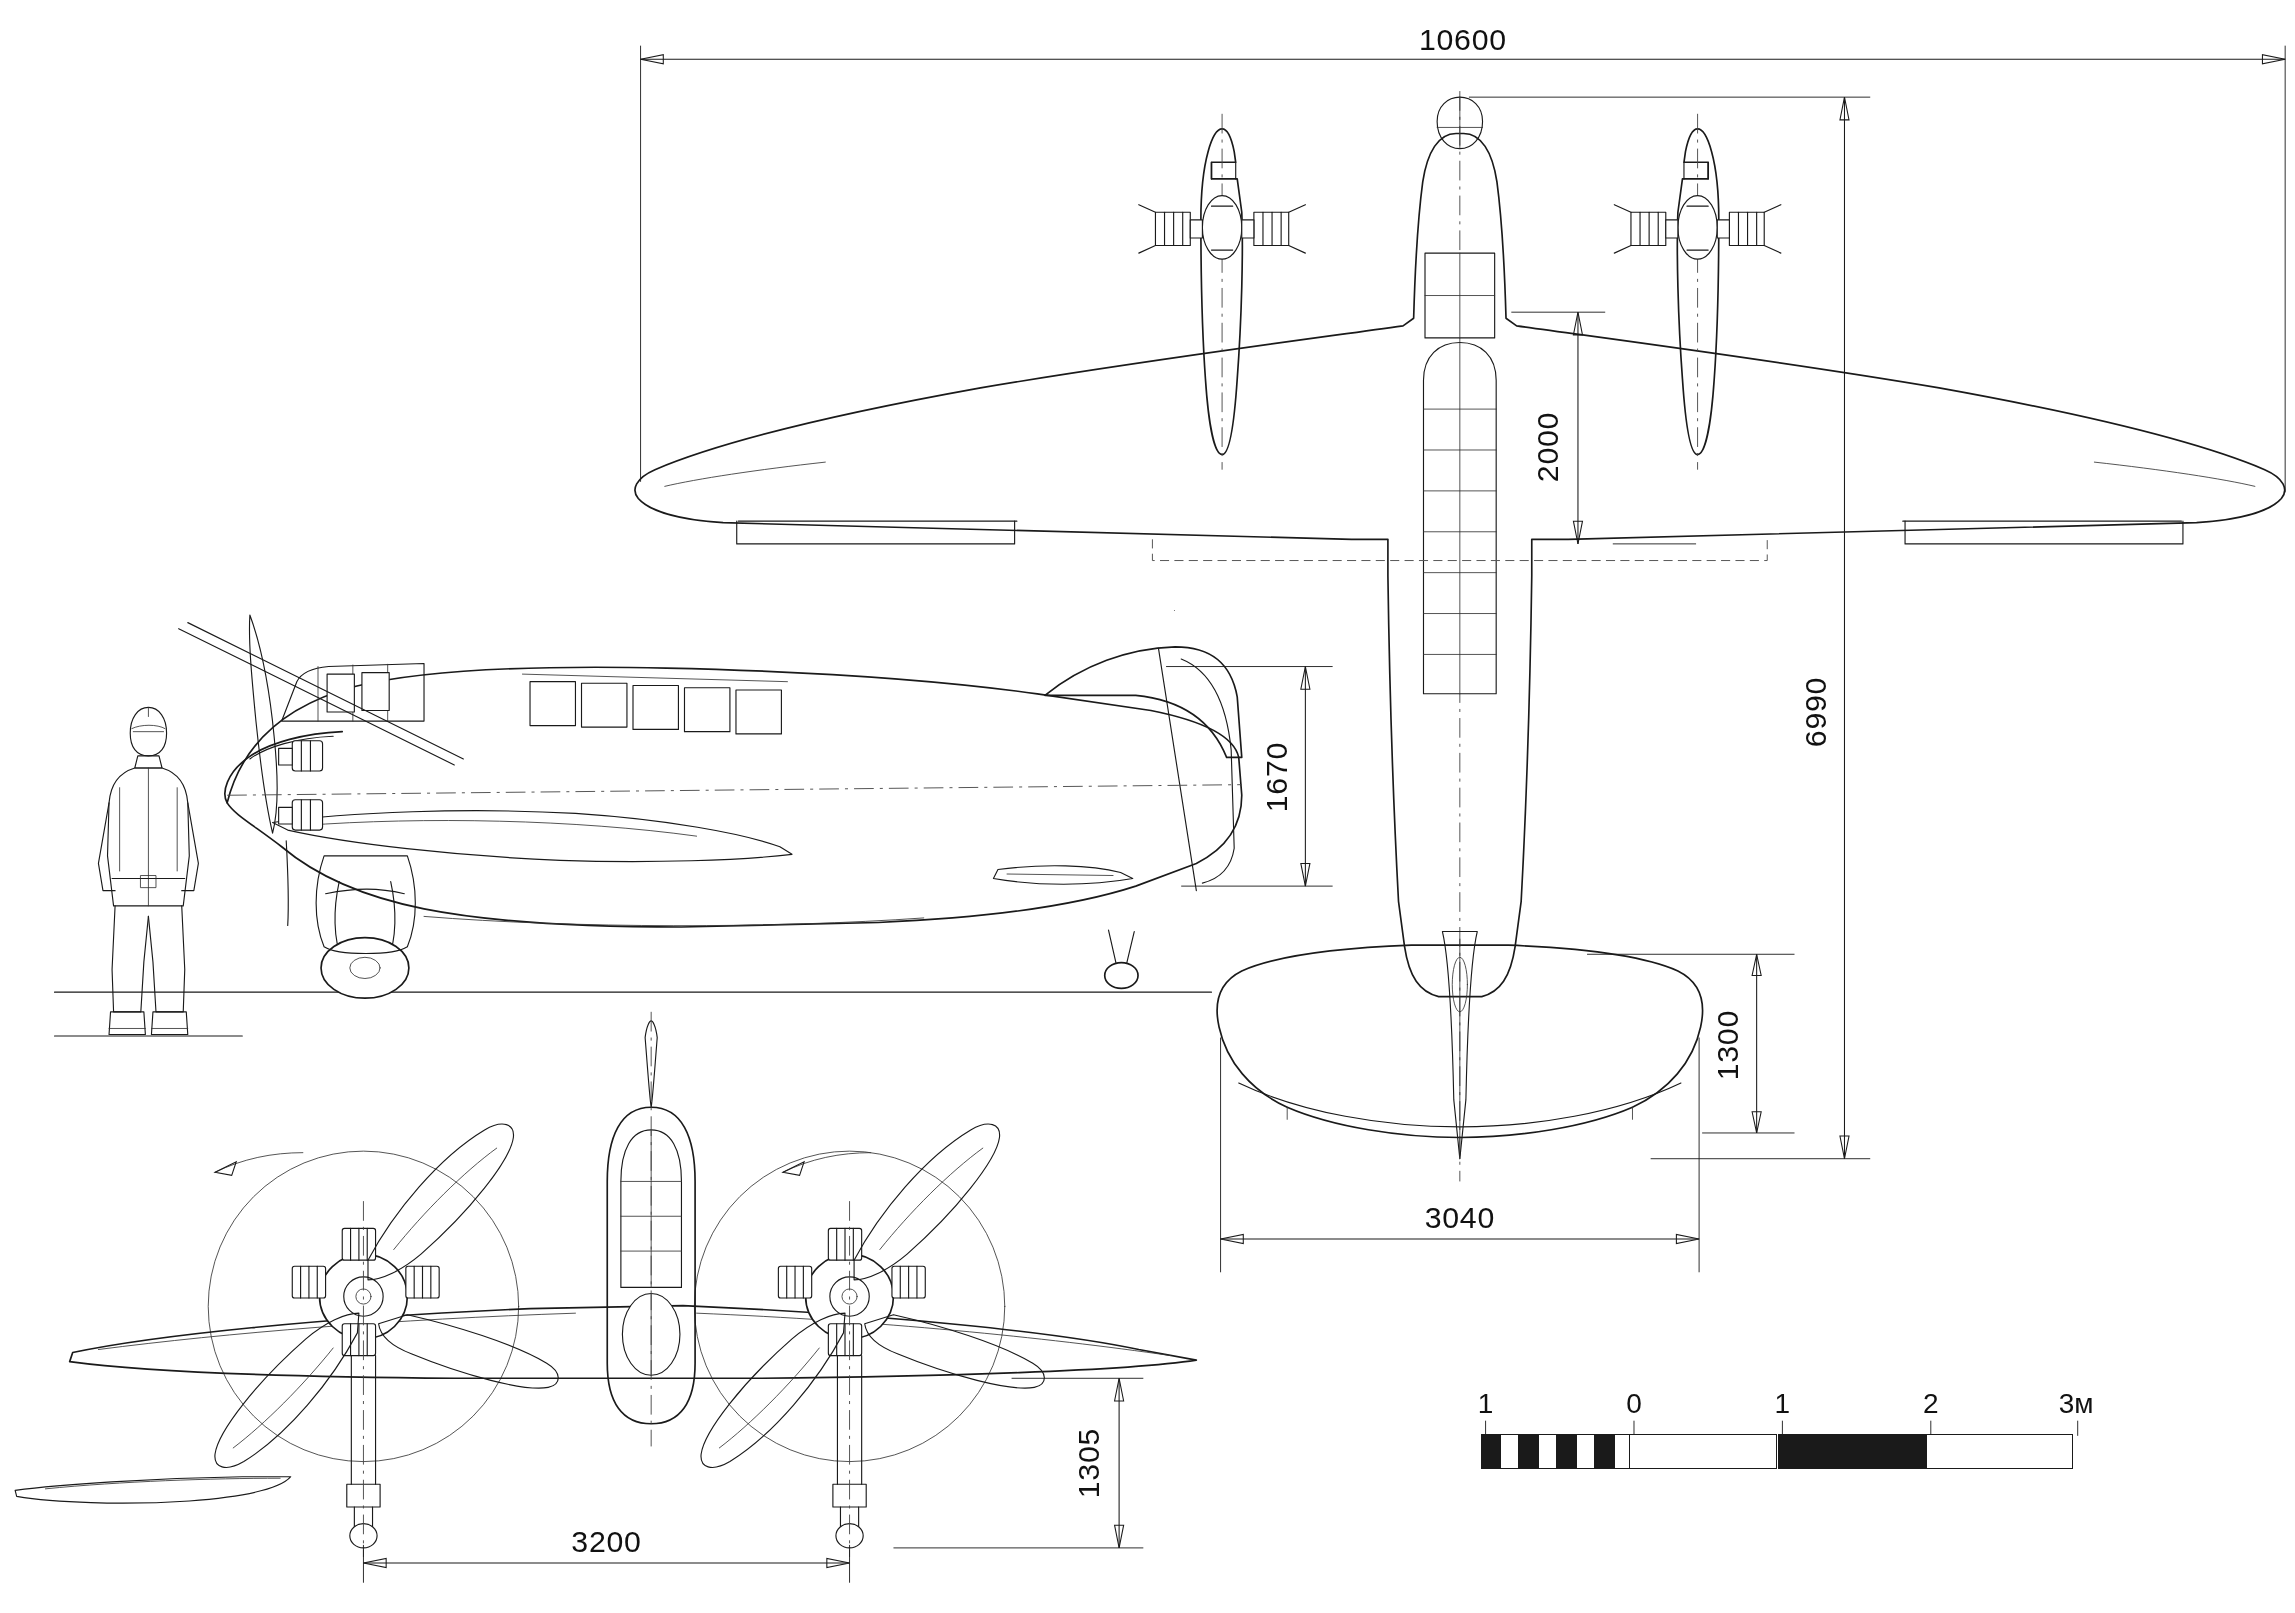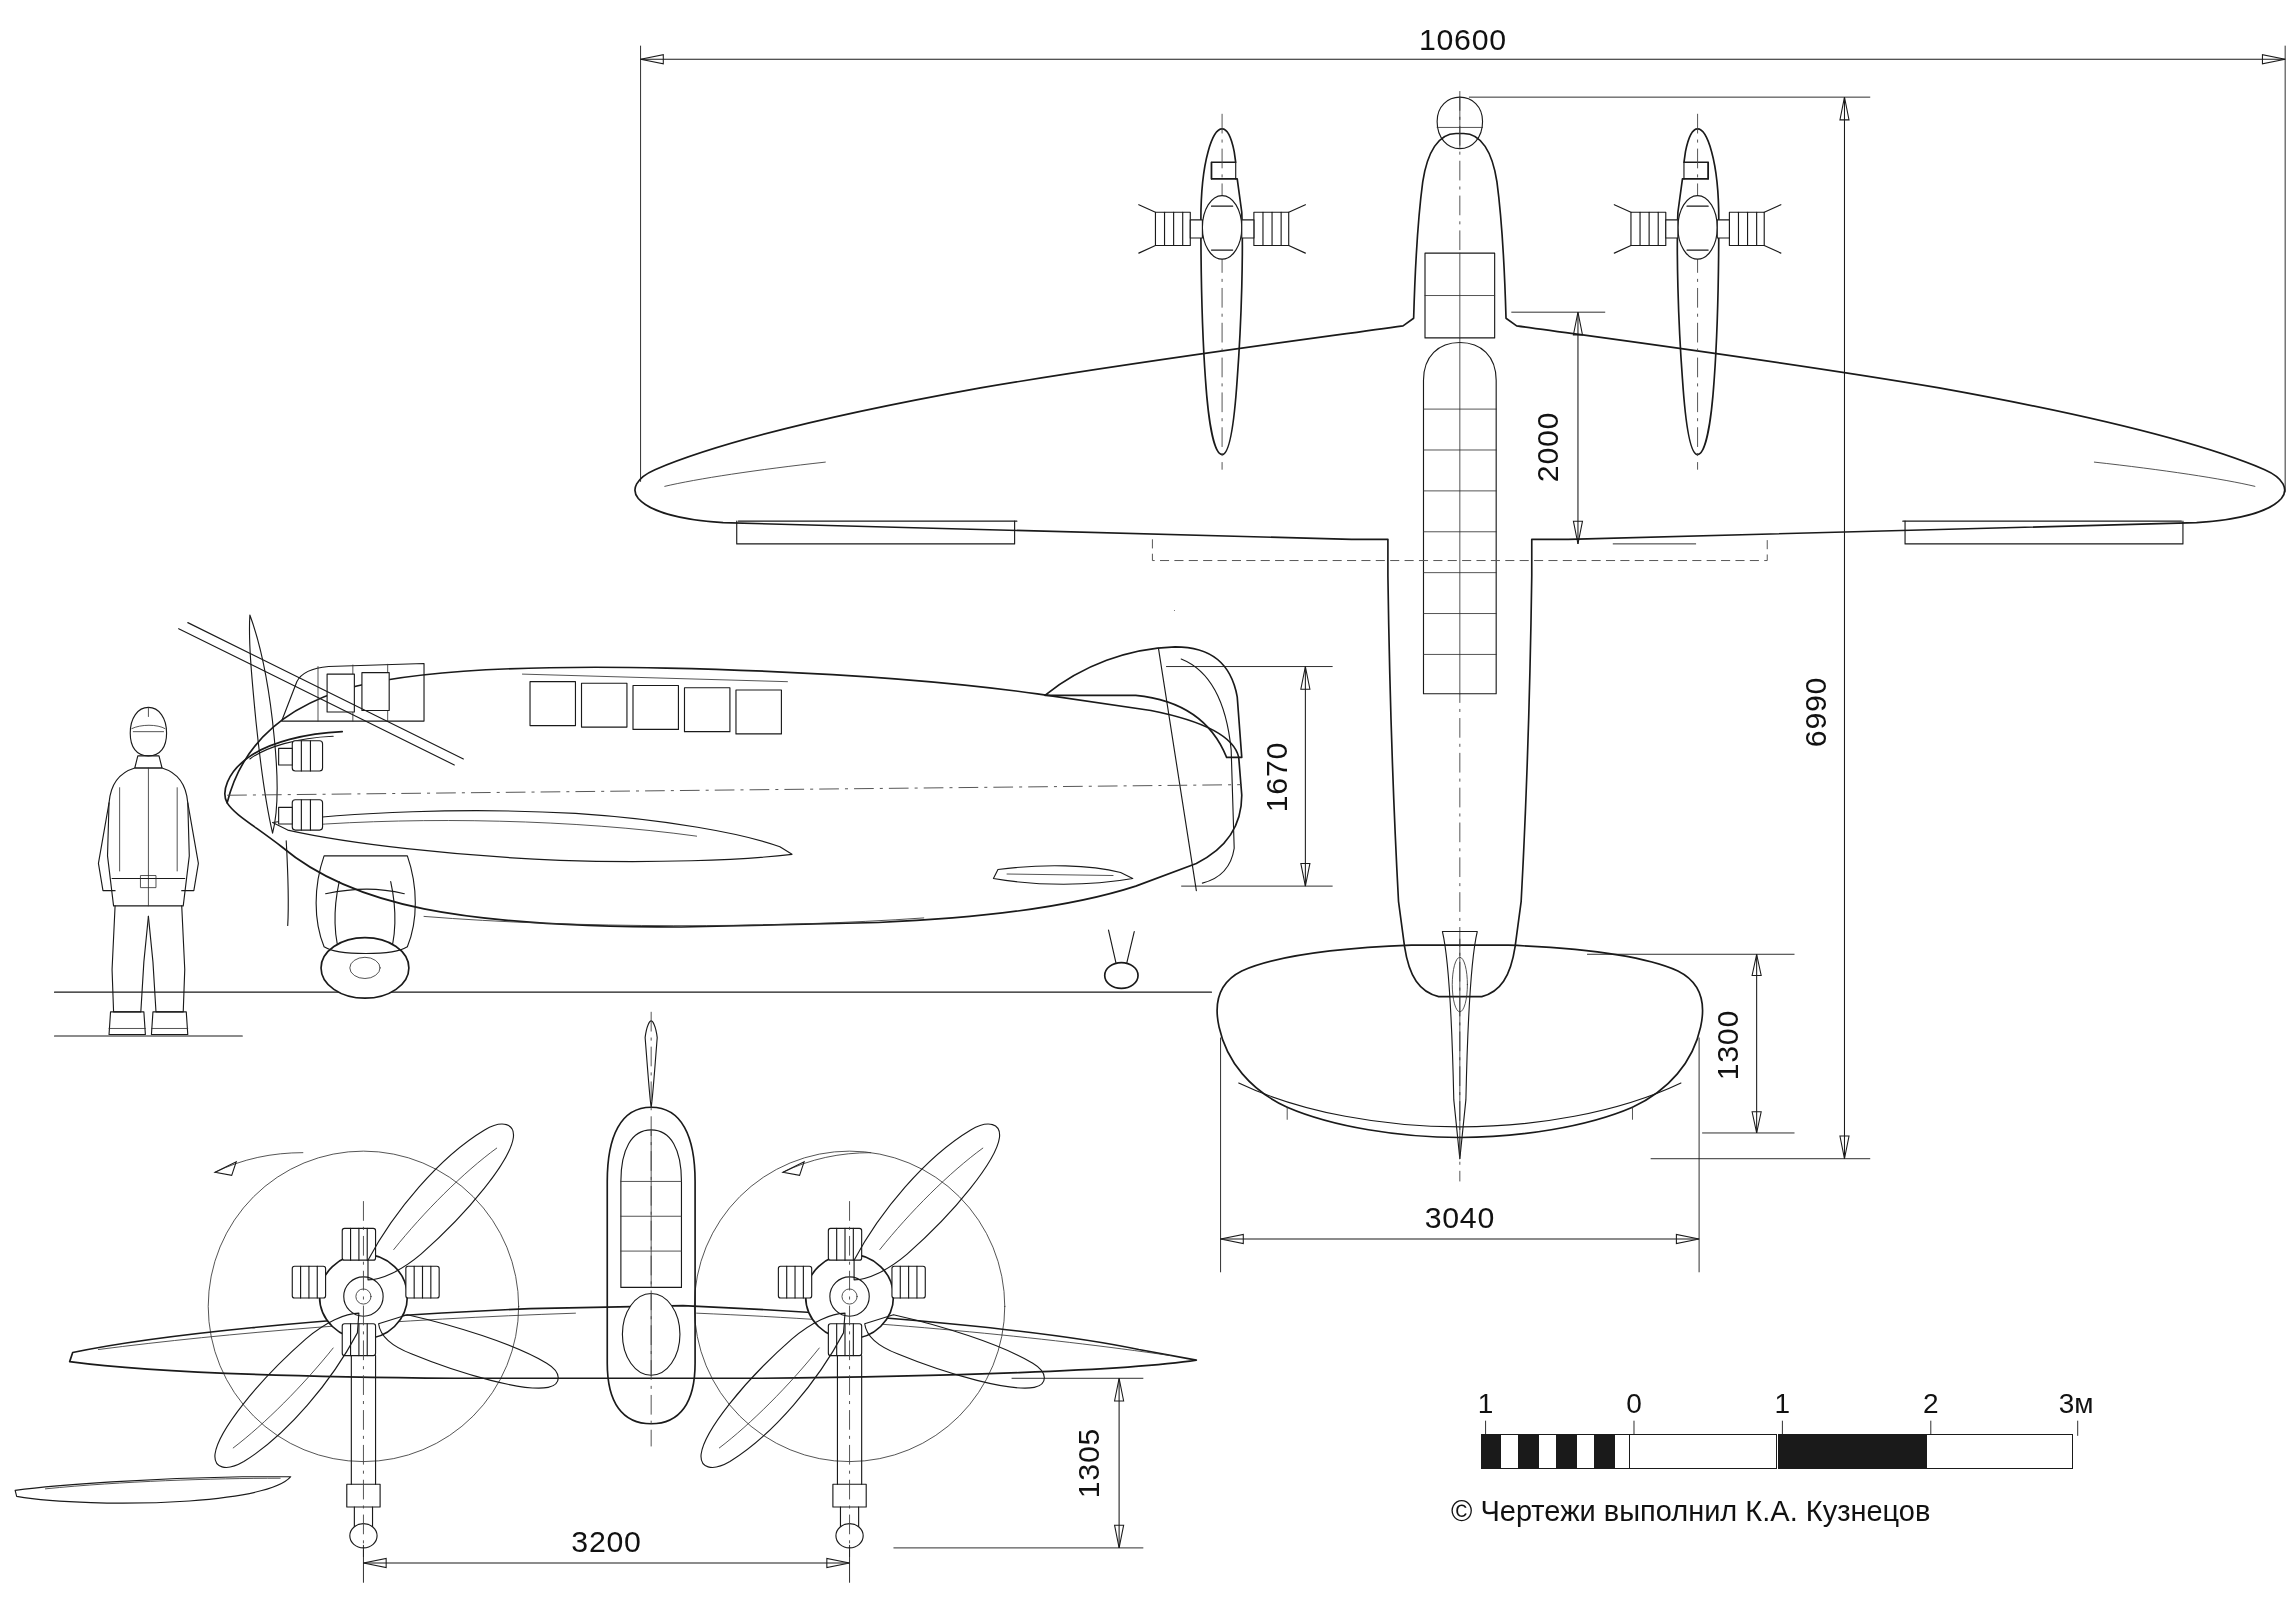--- a/index.html
+++ b/index.html
@@ -605,16 +605,15 @@
     <div class="sb-seg" style="left:76px;width:19px;background:#1a1a1a;border:1.5px solid #1a1a1a;"></div>
     <div class="sb-seg" style="left:95px;width:19px;background:#ffffff;border:1.5px solid #1a1a1a;"></div>
     <div class="sb-seg" style="left:114px;width:19px;background:#1a1a1a;border:1.5px solid #1a1a1a;"></div>
     <div class="sb-seg" style="left:133px;width:16px;background:#ffffff;border:1.5px solid #1a1a1a;"></div>
 
     <div class="sb-seg" style="left:148px;width:148px;background:#ffffff;border:1.5px solid #1a1a1a;"></div>
     <div class="sb-seg" style="left:297px;width:148px;background:#1a1a1a;border:1.5px solid #1a1a1a;"></div>
     <div class="sb-seg" style="left:445px;width:147px;background:#ffffff;border:1.5px solid #1a1a1a;"></div>
   </div>
 
-  <div class="credit" id="credit-line">© Чертежи выполнил К.А. Кузнецов</div>
 
 </div>
 
 
 </body></html>

